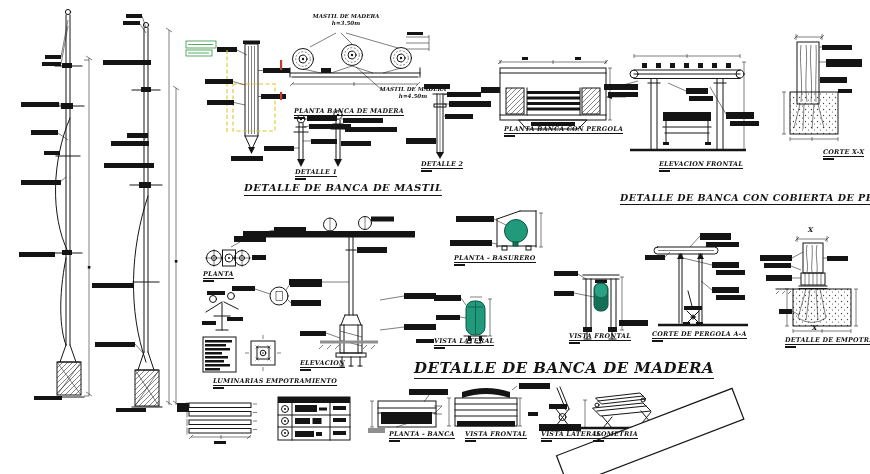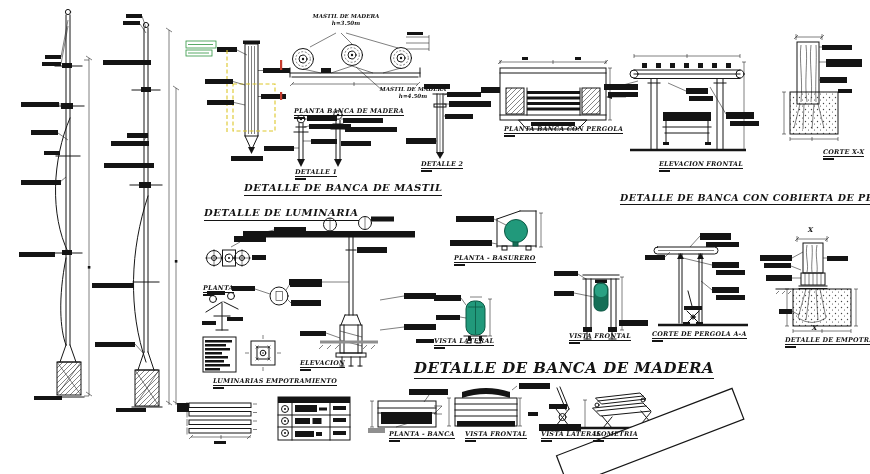--- a/index.html
+++ b/index.html
@@ -465,31 +465,30 @@
     <path class="ln" d="M602,416L612,428 M612,417L603,428 M641,411L651,423 M651,412L642,423"></path>
     <path class="thk" d="M577,428H659"></path>
   </g>
 
   <g transform="rotate(-21 650 437)">
     <rect x="556" y="421" width="188" height="33" style="fill:#ffffff;stroke:#161616;stroke-width:1.2"></rect>
   </g>
 </svg>
 
   <span class="h" style="left:244px;top:183px;font-size:10px;">DETALLE DE BANCA DE MASTIL</span>
-  <span class="h" style="left:204px;top:208px;font-size:10px;">DETALLE DE LUMINARIA</span>
   <span class="h" style="left:620px;top:193px;font-size:9.5px;">DETALLE DE BANCA CON COBIERTA DE PERGOLA</span>
   <span class="h" style="left:414px;top:361px;font-size:15px;">DETALLE DE BANCA DE MADERA</span>
 
   <span class="l bar" style="left:294px;top:100px;margin-top:8px;">PLANTA BANCA DE MADERA</span>
   <span class="l bar" style="left:295px;top:169px;">DETALLE 1</span>
   <span class="l bar" style="left:421px;top:161px;">DETALLE 2</span>
   <span class="l bar" style="left:504px;top:126px;">PLANTA BANCA CON PERGOLA</span>
   <span class="l bar" style="left:659px;top:154px;margin-top:7px;">ELEVACION FRONTAL</span>
   <span class="l bar" style="left:792px;top:149px;margin-left:31px;">CORTE X-X</span>
-  <span class="l bar" style="left:203px;top:285px;">PLANTA</span>
+  <span class="l bar" style="left:203px;top:271px;">PLANTA</span>
   <span class="l bar" style="left:300px;top:360px;">ELEVACION</span>
   <span class="l bar" style="left:213px;top:378px;">LUMINARIAS EMPOTRAMIENTO</span>
   <span class="l bar" style="left:454px;top:255px;">PLANTA - BASURERO</span>
   <span class="l bar" style="left:434px;top:338px;">VISTA LATERAL</span>
   <span class="l bar" style="left:569px;top:333px;">VISTA FRONTAL</span>
   <span class="l bar" style="left:652px;top:331px;">CORTE DE PERGOLA A-A</span>
   <span class="l bar" style="left:785px;top:337px;">DETALLE DE EMPOTRAMIENTO</span>
   <span class="l bar" style="left:389px;top:431px;">PLANTA - BANCA</span>
   <span class="l bar" style="left:465px;top:431px;">VISTA FRONTAL</span>
   <span class="l bar" style="left:541px;top:431px;">VISTA LATERAL</span>

